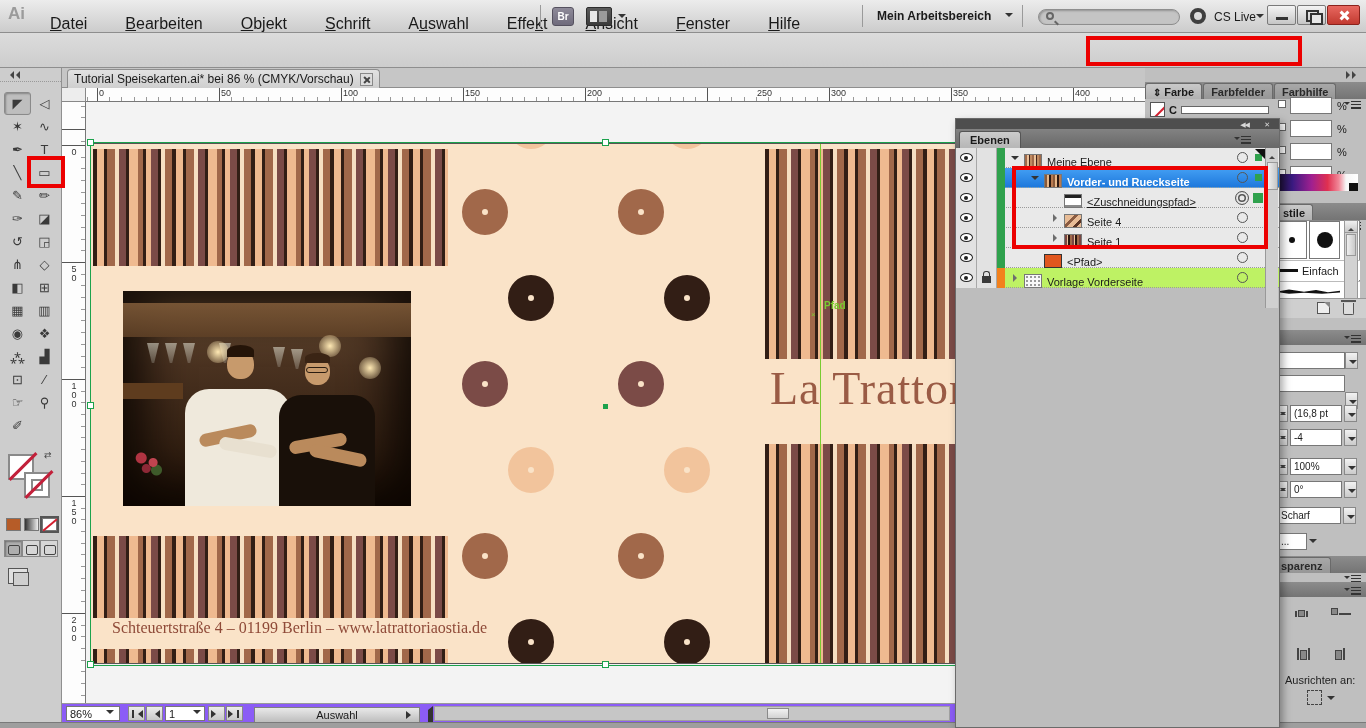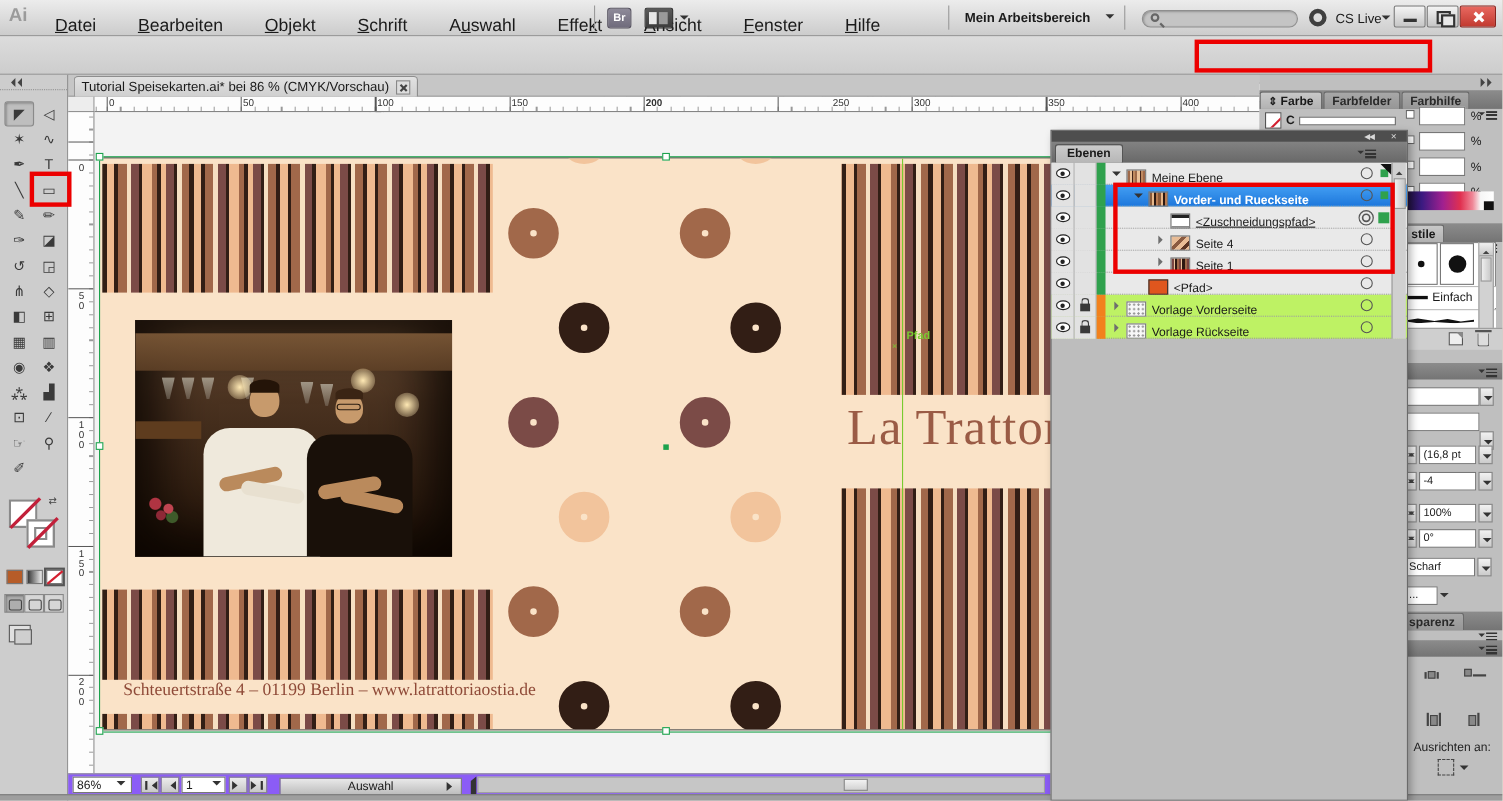--- a/index.html
+++ b/index.html
@@ -474,21 +474,21 @@
     </div>
     <div class="screen-mode"></div>
   </div>
 
   <div class="ruler-corner"></div>
   <div class="hruler" id="hruler">
       <span style="left: 13px;">0</span>
       <span style="left: 135px;">50</span>
       <span style="left: 257px;">100</span>
       <span style="left: 379px;">150</span>
-      <span style="left: 501px; font-weight: bold;">200</span>
+      <span style="left: 501px;">200</span>
       <span style="left: 623px; margin-left: 48px;">250</span>
       <span style="left: 745px;">300</span>
       <span style="left: 867px;">350</span>
       <span style="left: 989px;">400</span>
     </div>
   <div class="vruler" id="vruler">
       <span style="top: 46px;">0</span>
       <span style="top: 163px;">5<br>0</span>
       <span style="top: 280px;">1<br>0<br>0</span>
       <span style="top: 397px;">1<br>5<br>0</span>
@@ -818,39 +818,20 @@
             <i class="exp"></i>
             <i class="thumb"></i>
             <span class="lbl">Vorlage Vorderseite</span>
           </span>
           <span class="c-tgt">
             <i class="tgt"></i>
           </span>
           <span class="c-sq"></span>
           <span class="c-sb"></span>
         </div>
-        <div class="lrow bar-orange exp-closed ind-1 thumb-tpl tgt-circle gray">
-          <span class="c-eye">
-            <i class="eye"></i>
-          </span>
-          <span class="c-lock">
-            <i class="lock"></i>
-          </span>
-          <span class="c-bar"></span>
-          <span class="row-content">
-            <i class="exp"></i>
-            <i class="thumb"></i>
-            <span class="lbl">Vorlage Rückseite</span>
-          </span>
-          <span class="c-tgt">
-            <i class="tgt"></i>
-          </span>
-          <span class="c-sq"></span>
-          <span class="c-sb"></span>
-        </div>
       </div>
     <div class="lp-corner"></div>
     <div class="lp-scroll"></div>
   </div>
 
   <div class="statusbar">
     <div class="sb-item zoombox">
       <span>86%</span>
       <span class="dd-arrow"></span>
     </div>

